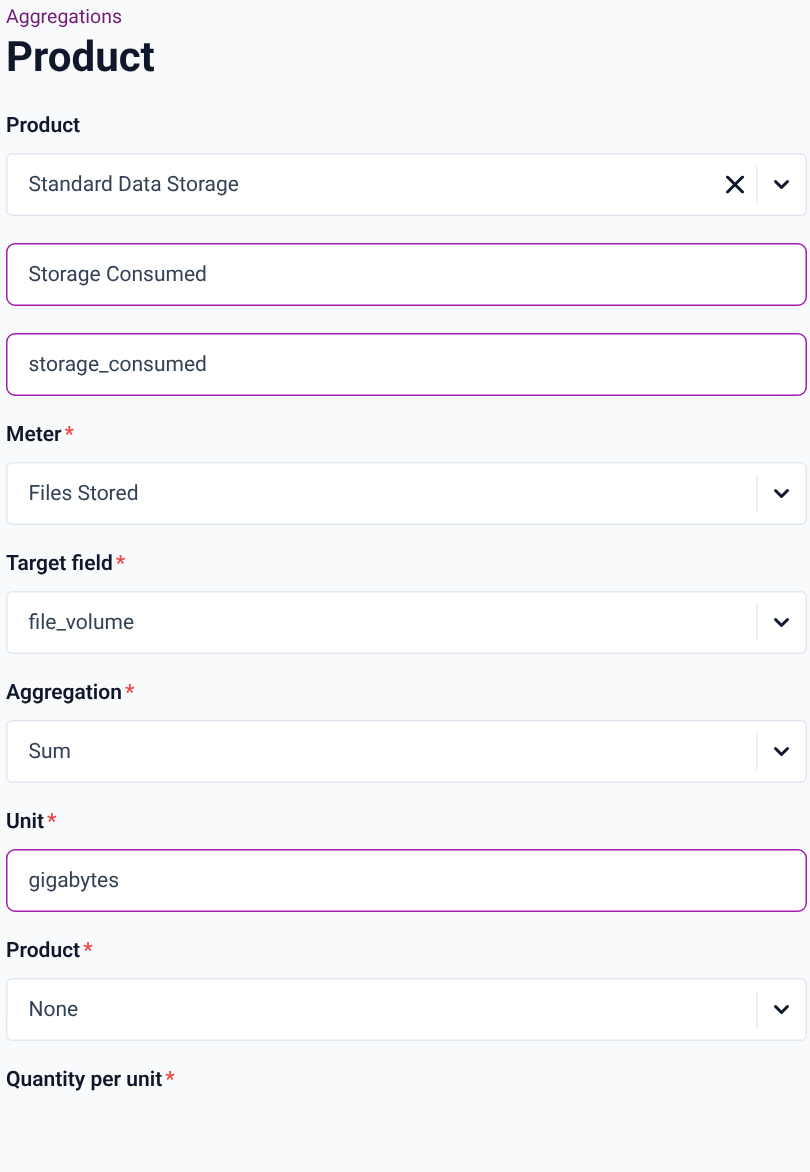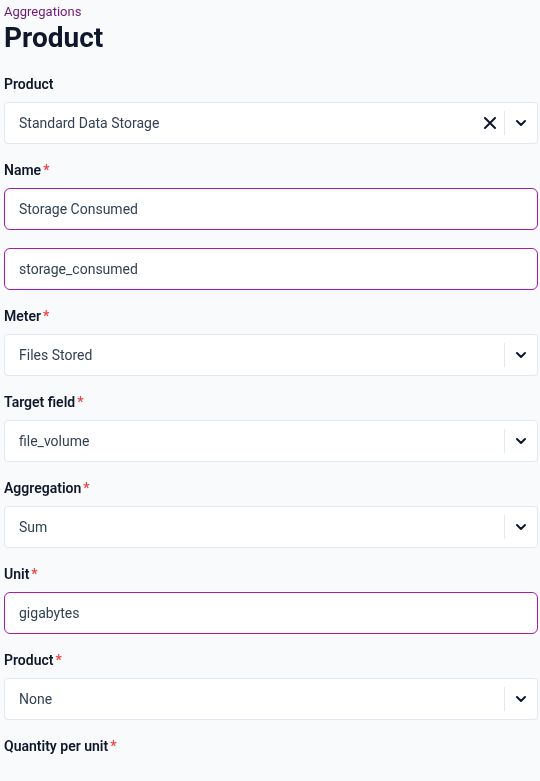--- a/index.html
+++ b/index.html
@@ -120,23 +120,20 @@
       <div class="chevron-btn">
         <svg width="14" height="14" viewBox="0 0 14 14">
             <path d="M3 5 L7 9 L11 5" stroke="currentColor" stroke-width="2" fill="none" stroke-linecap="round" stroke-linejoin="round"></path>
           </svg>
       </div>
     </div>
   </div>
 </div>
 
 <div class="field">
-  <label class="field-label">
-    <span>Name</span><span class="req">*</span>
-  </label>
   <input class="input" type="text" value="Storage Consumed" style="">
 </div>
 
 <div class="field">
   <input class="input" type="text" value="storage_consumed" style="">
 </div>
 
 <div class="field">
   <label class="field-label">
     <span>Meter</span><span class="req">*</span>

